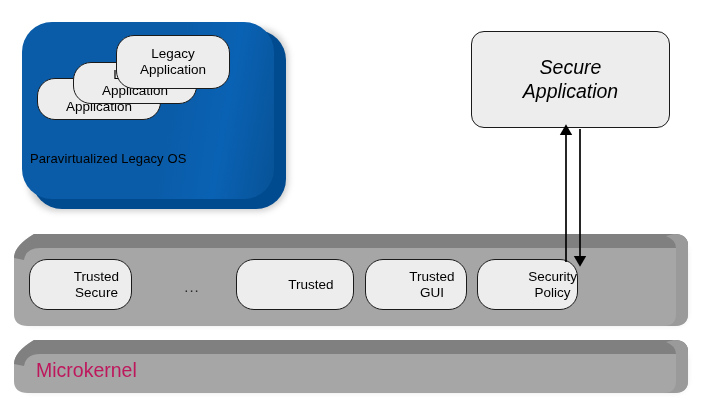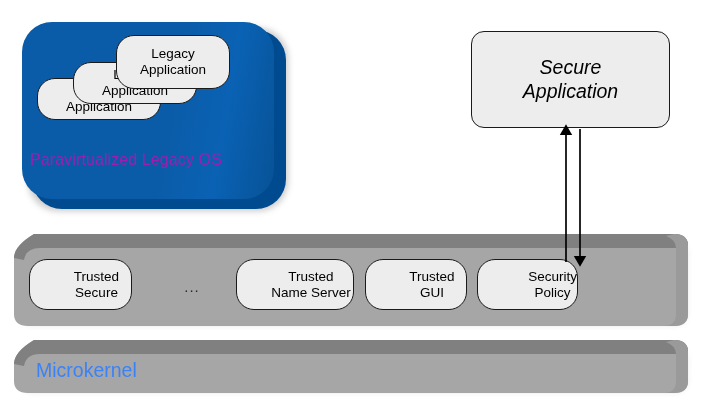--- a/index.html
+++ b/index.html
@@ -55,22 +55,22 @@
     width: 252px;
     height: 177px;
     border-radius: 30px;
     background: linear-gradient(100deg, #0a5ca8 0%, #0a5ca8 58%, #0a62b4 78%, #075296 100%);
   }
   .vm-label {
     position: absolute;
     left: 8px;
     top: 129px;
     width: 240px;
-    color: #a21caf;
-    font-size: 16px;
+    color: #000000;
+    font-size: 13px;
     letter-spacing: .1px;
     white-space: nowrap;
   }
 
   
   .lbox {
     position: absolute;
     box-sizing: border-box;
     background: #ededed;
     border: 1.6px solid #1a1a1a;
@@ -104,21 +104,21 @@
   }
   .slab svg { position: absolute; left: 0; top: 0; overflow: visible; }
 
   .slab-services { left: 14px; top: 234px; width: 674px; height: 92px; }
   .slab-kernel   { left: 14px; top: 340px; width: 674px; height: 53px; }
 
   .kernel-label {
     position: absolute;
     left: 22px;
     top: 19px;
-    color: #3b82f6;
+    color: #be185d;
     font-size: 19.5px;
     white-space: nowrap;
   }
 
   
   .svc {
     font-size: 13.5px;
     height: 51px;
     top: 259px;
     padding-left: 32px;
@@ -196,21 +196,20 @@
       <span>Trusted</span><br>
       <span>Secure</span>
     </span>
   </div>
 
   <div class="ellipsis">...</div>
 
   <div class="lbox svc svc-name">
     <span class="txt">
       <span>Trusted</span><br>
-      <span>Name Server</span>
     </span>
   </div>
 
   <div class="lbox svc svc-gui">
     <span class="txt">
       <span>Trusted</span><br>
       <span>GUI</span>
     </span>
   </div>
 

